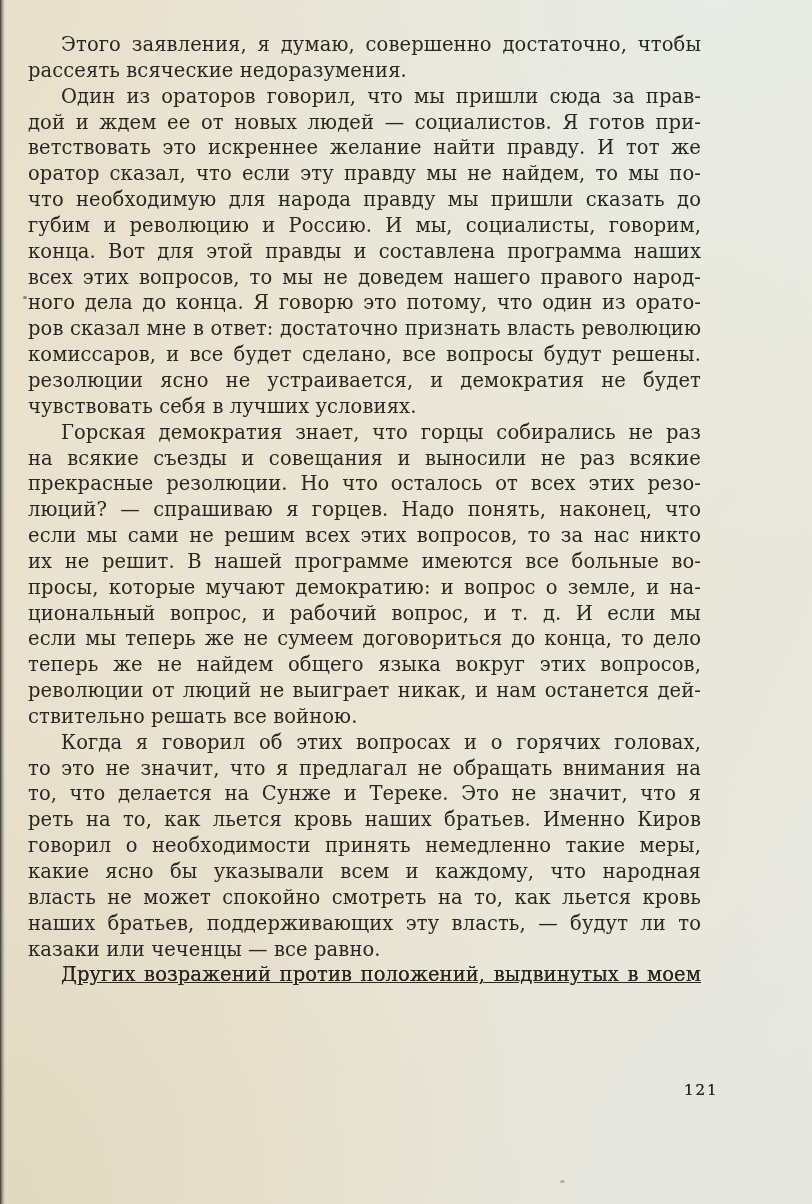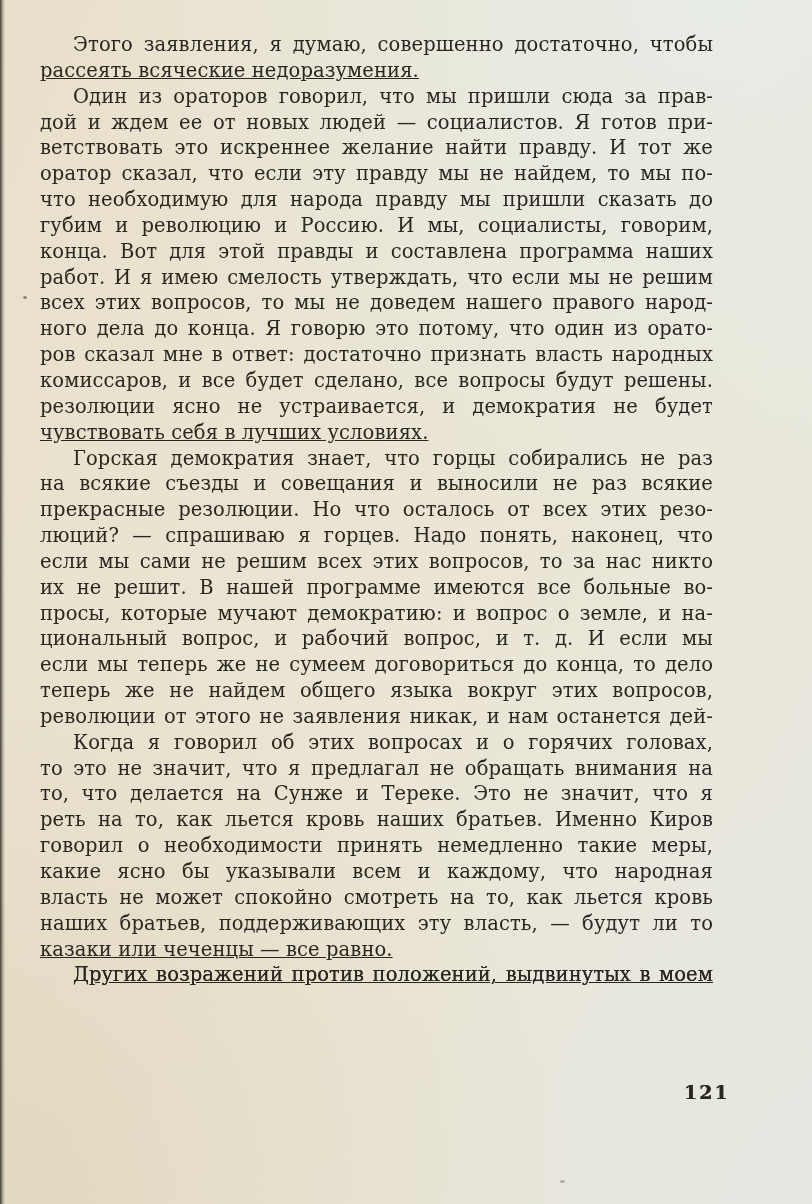--- a/index.html
+++ b/index.html
@@ -22,44 +22,44 @@
   
   .left-edge {
     position: absolute;
     left: 0; top: 0;
     width: 5px; height: 100%;
     background: linear-gradient(to right, rgba(36,34,26,0.88) 0%, rgba(36,34,26,0.35) 45%, rgba(36,34,26,0) 100%);
   }
 
   .text-block {
     position: absolute;
-    left: 40px;
+    left: 28px;
     top: 32px;
     width: 673px;
   }
 
   .line {
     height: 25.85px;
     line-height: 25.85px;
     font-size: 19.5px;
     letter-spacing: 0.1px;
     overflow: hidden;
     text-align: justify;
     text-align-last: justify;
   }
   .line.i { padding-left: 33px; }        
-  .line.l { text-align: center; text-align-last: left; text-decoration: underline; }  
+  .line.l { text-align: center; text-align-last: left; }  
   .line.d { text-shadow: 0 0 0.6px currentColor; text-decoration: underline; }      
 
   .page-number {
     position: absolute;
     left: 684px;
     top: 1081px;
-    font-size: 19px;
-    font-weight: bold;
+    font-size: 15px;
+    font-weight: normal;
     letter-spacing: 2px;
     text-shadow: 0 0 0.5px currentColor;
   }
 
   .speck {
     position: absolute;
     border-radius: 50%;
     background: #6f6a5c;
   }
   .speck.s1 { left: 23px;  top: 296px;  width: 4px; height: 3px; opacity: 0.8; }
@@ -75,38 +75,38 @@
 
   <div class="line i j">Этого заявления, я думаю, совершенно достаточно, чтобы</div>
       <div class="line l">рассеять всяческие недоразумения.</div>
       <div class="line i j">Один из ораторов говорил, что мы пришли сюда за прав-</div>
       <div class="line j">дой и ждем ее от новых людей — социалистов. Я готов при-</div>
       <div class="line j">ветствовать это искреннее желание найти правду. И тот же</div>
       <div class="line j">оратор сказал, что если эту правду мы не найдем, то мы по-</div>
       <div class="line j">что необходимую для народа правду мы пришли сказать до</div>
       <div class="line j">губим и революцию и Россию. И мы, социалисты, говорим,</div>
       <div class="line j">конца. Вот для этой правды и составлена программа наших</div>
-      <div class="line j">работ. И я имею смелость утверждать, что если мы не решим</div>
       <div class="line j">всех этих вопросов, то мы не доведем нашего правого народ-</div>
       <div class="line j">ного дела до конца. Я говорю это потому, что один из орато-</div>
-      <div class="line j">ров сказал мне в ответ: достаточно признать власть народных</div>
+      <div class="line j">ров сказал мне в ответ: достаточно признать власть революцию</div>
       <div class="line j">комиссаров, и все будет сделано, все вопросы будут решены.</div>
       <div class="line j">резолюции ясно не устраивается, и демократия не будет</div>
       <div class="line l">чувствовать себя в лучших условиях.</div>
       <div class="line i j">Горская демократия знает, что горцы собирались не раз</div>
       <div class="line j">на всякие съезды и совещания и выносили не раз всякие</div>
       <div class="line j">прекрасные резолюции. Но что осталось от всех этих резо-</div>
       <div class="line j">люций? — спрашиваю я горцев. Надо понять, наконец, что</div>
       <div class="line j">если мы сами не решим всех этих вопросов, то за нас никто</div>
       <div class="line j">их не решит. В нашей программе имеются все больные во-</div>
       <div class="line j">просы, которые мучают демократию: и вопрос о земле, и на-</div>
       <div class="line j">циональный вопрос, и рабочий вопрос, и т. д. И если мы</div>
       <div class="line j">если мы теперь же не сумеем договориться до конца, то дело</div>
       <div class="line j">теперь же не найдем общего языка вокруг этих вопросов,</div>
-      <div class="line j">революции от этого не заявления никак, и нам останется дей-</div>
+      <div class="line j">революции от люций не выиграет никак, и нам останется дей-</div>
+      <div class="line l">ствительно решать все войною.</div>
       <div class="line i j">Когда я говорил об этих вопросах и о горячих головах,</div>
       <div class="line j">то это не значит, что я предлагал не обращать внимания на</div>
       <div class="line j">то, что делается на Сунже и Тереке. Это не значит, что я</div>
       <div class="line j">реть на то, как льется кровь наших братьев. Именно Киров</div>
       <div class="line j">говорил о необходимости принять немедленно такие меры,</div>
       <div class="line j">какие ясно бы указывали всем и каждому, что народная</div>
       <div class="line j">власть не может спокойно смотреть на то, как льется кровь</div>
       <div class="line j">наших братьев, поддерживающих эту власть, — будут ли то</div>
       <div class="line l">казаки или чеченцы — все равно.</div>
       <div class="line i j d">Других возражений против положений, выдвинутых в моем</div>

